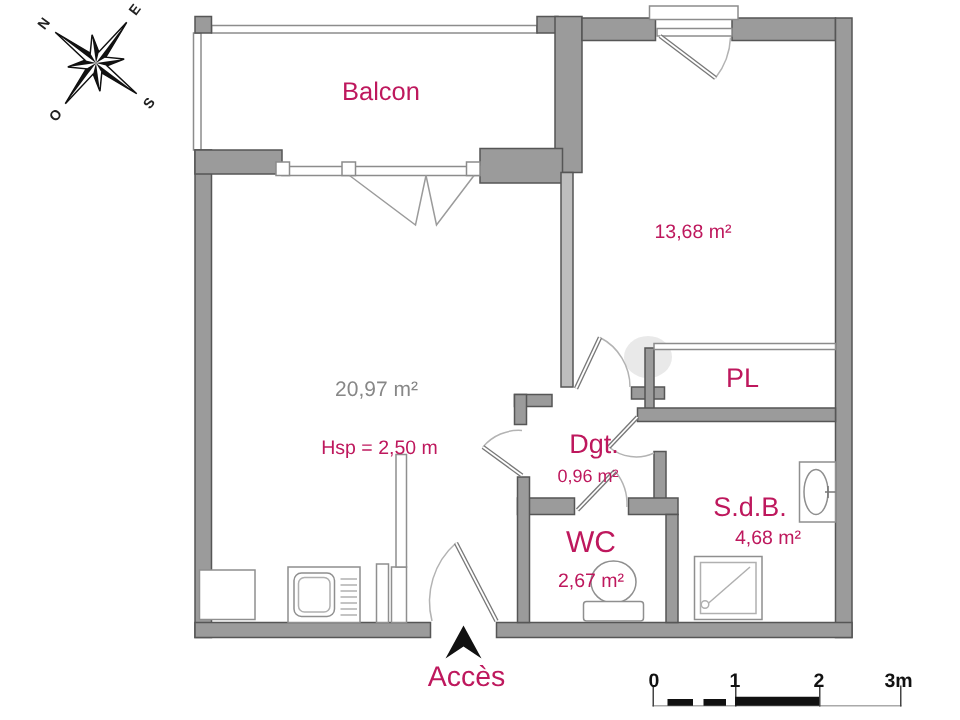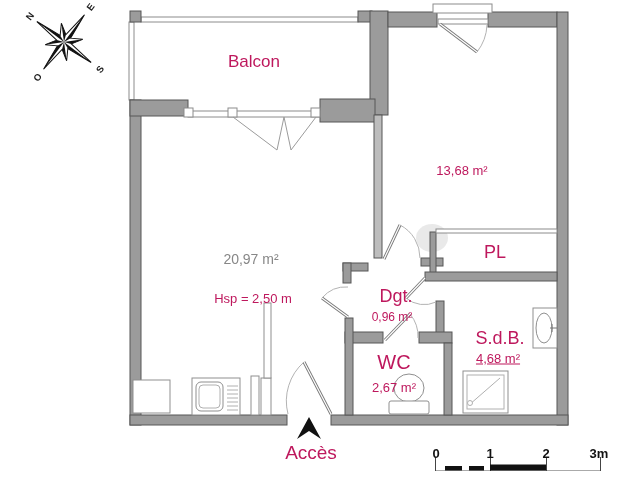--- a/index.html
+++ b/index.html
@@ -175,30 +175,30 @@
       <text x="436" y="458">0</text>
       <text x="490" y="458">1</text>
       <text x="546" y="458">2</text>
       <text x="599" y="458">3m</text>
     </g>
   </g>
 </svg>
 
   <div class="lbl room" style="left:254px;top:61px;font-size:17px;">Balcon</div>
 
-  <div class="lbl area" style="left:462px;top:154px;margin-top:16px;">13,68 m²</div>
+  <div class="lbl area" style="left:462px;top:154px;">13,68 m²</div>
 
   <div class="lbl area muted2" style="left:251px;top:259px;font-size:14px;">20,97 m²</div>
   <div class="lbl" style="left:253px;top:298px;font-size:13px;">Hsp = 2,50 m</div>
 
   <div class="lbl room" style="left:396px;top:296px;">Dgt.</div>
   <div class="lbl area" style="left:392px;top:317px;font-size:12px;">0,96 m²</div>
 
   <div class="lbl room" style="left:394px;top:362px;font-size:20px;">WC</div>
   <div class="lbl area" style="left:394px;top:387px;">2,67 m²</div>
 
   <div class="lbl room" style="left:500px;top:338px;">S.d.B.</div>
-  <div class="lbl area" style="left:498px;top:358px;text-decoration:underline;">4,68 m²</div>
+  <div class="lbl area" style="left:512px;top:358px;">4,68 m²</div>
 
   <div class="lbl room" style="left:495px;top:252px;">PL</div>
 
   <div class="lbl room" style="left:311px;top:452px;font-size:19px;">Accès</div>
 </div>
 
 </body></html>

